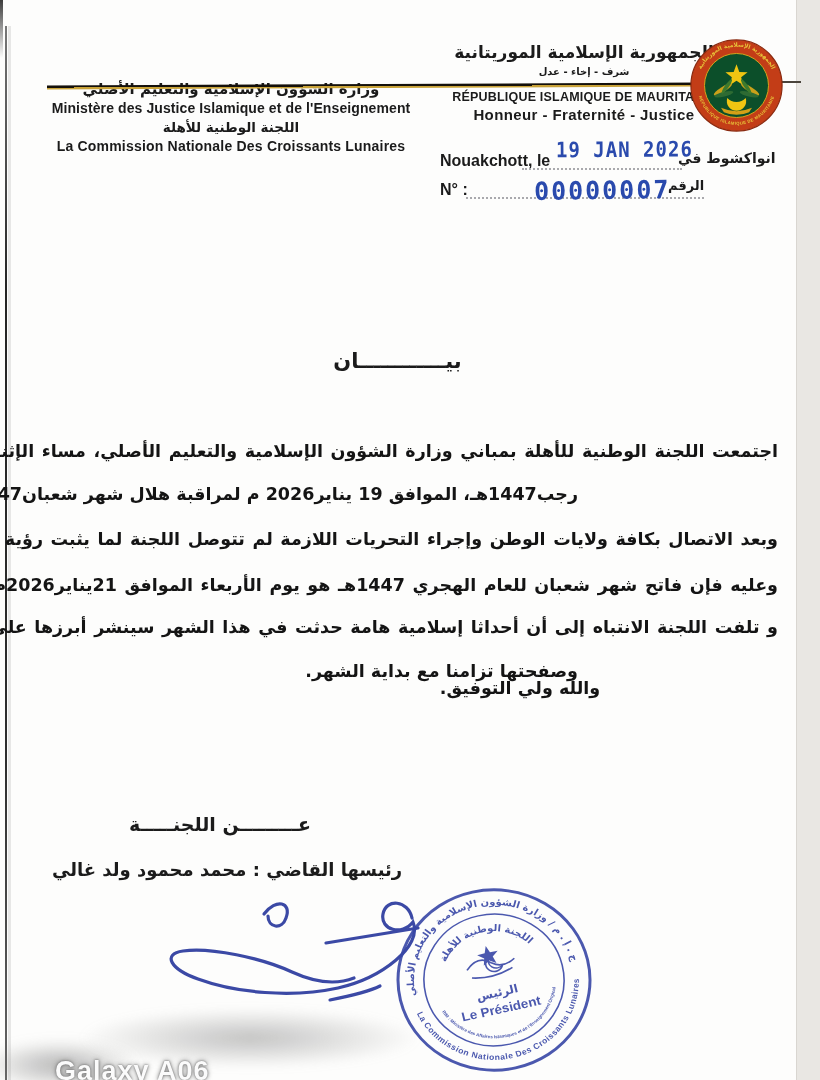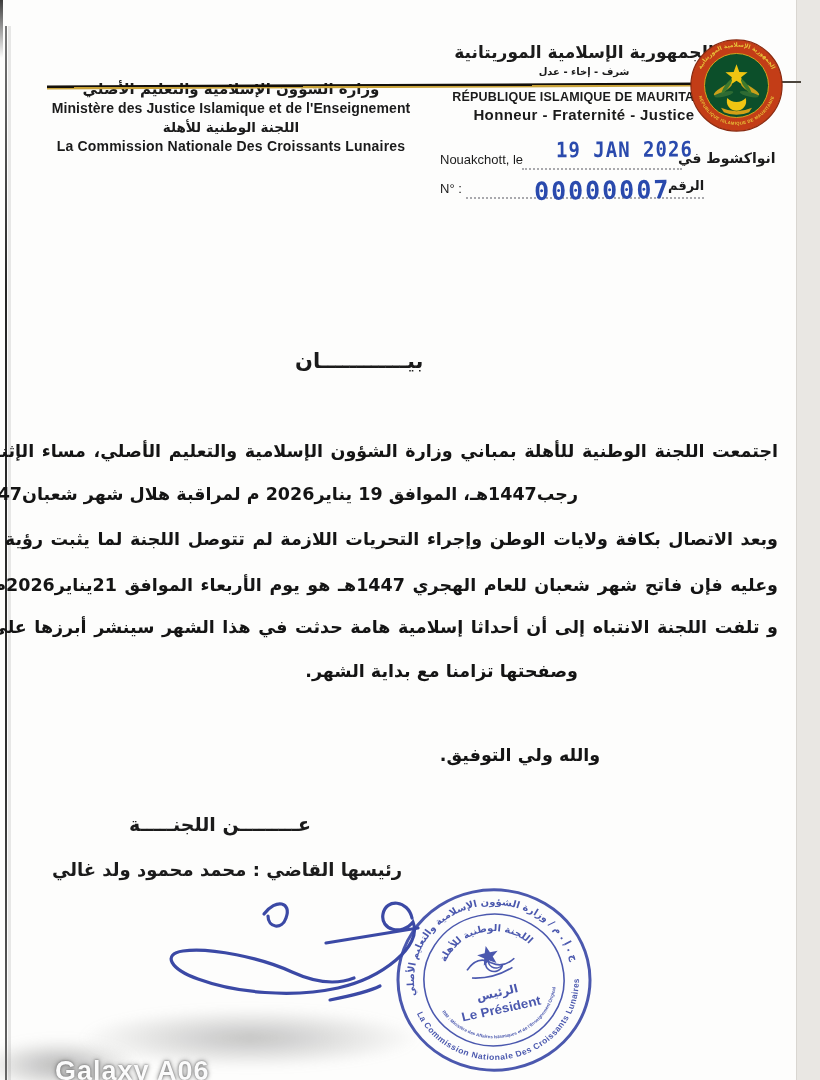--- a/index.html
+++ b/index.html
@@ -31,34 +31,34 @@
   .hdr-center{left:438px;top:42px;width:292px;text-align:center;}
   .hc-callig{font-size:17px;letter-spacing:-.5px;line-height:20px;}
   .hc-motto-ar{font-size:10px;line-height:15px;margin-top:2px;}
   .hc-fr{font-size:12.5px;letter-spacing:.2px;margin-top:11px;}
   .hc-motto-fr{font-size:15px;letter-spacing:.4px;margin-top:2px;}
   .rule{left:47px;top:84px;width:650px;height:3.5px;transform:rotate(-.25deg);
      background:linear-gradient(to bottom,#14100a 0 55%,#c8a238 55% 100%);}
   .rule-dash{left:774px;top:81px;width:27px;height:2px;background:#4a443c;}
 
   
-  .lbl{font-size:13px;font-weight:normal;}
+  .lbl{font-size:16px;font-weight:bold;}
   .dotted{border-bottom:2px dotted #a9a9ad;height:1px;}
   .ink{color:#2a4aad;}
   .date-stamp{left:556px;top:138px;font-family:"DejaVu Sans Mono",monospace;font-weight:bold;
      font-size:19px;letter-spacing:1px;transform:scaleY(1.12) rotate(-.4deg);}
   .num-stamp{left:534px;top:176px;font-family:"DejaVu Sans Mono",monospace;font-weight:bold;
      font-size:25px;letter-spacing:2px;transform:rotate(-.8deg);}
 
   
-  .title{left:295px;top:349px;width:205px;text-align:left;font-size:21px;}
+  .title{left:295px;top:349px;width:205px;text-align:center;font-size:21px;}
   .bl{font-size:17.5px;letter-spacing:.1px;color:#141414;}
   .main-line{right:42px;word-spacing:1.5px;}
   .cont-line{right:242px;}
-  .closing{left:400px;top:745px;width:240px;text-align:center;}
+  .closing{left:400px;top:678px;width:240px;text-align:center;}
 
   
   .onbehalf{left:116px;top:813px;width:195px;text-align:right;font-size:19px;}
   .president{left:52px;top:859px;font-size:18px;text-align:right;}
 
   svg text{font-weight:bold;}
 </style>
 </head>
 <body>
 

